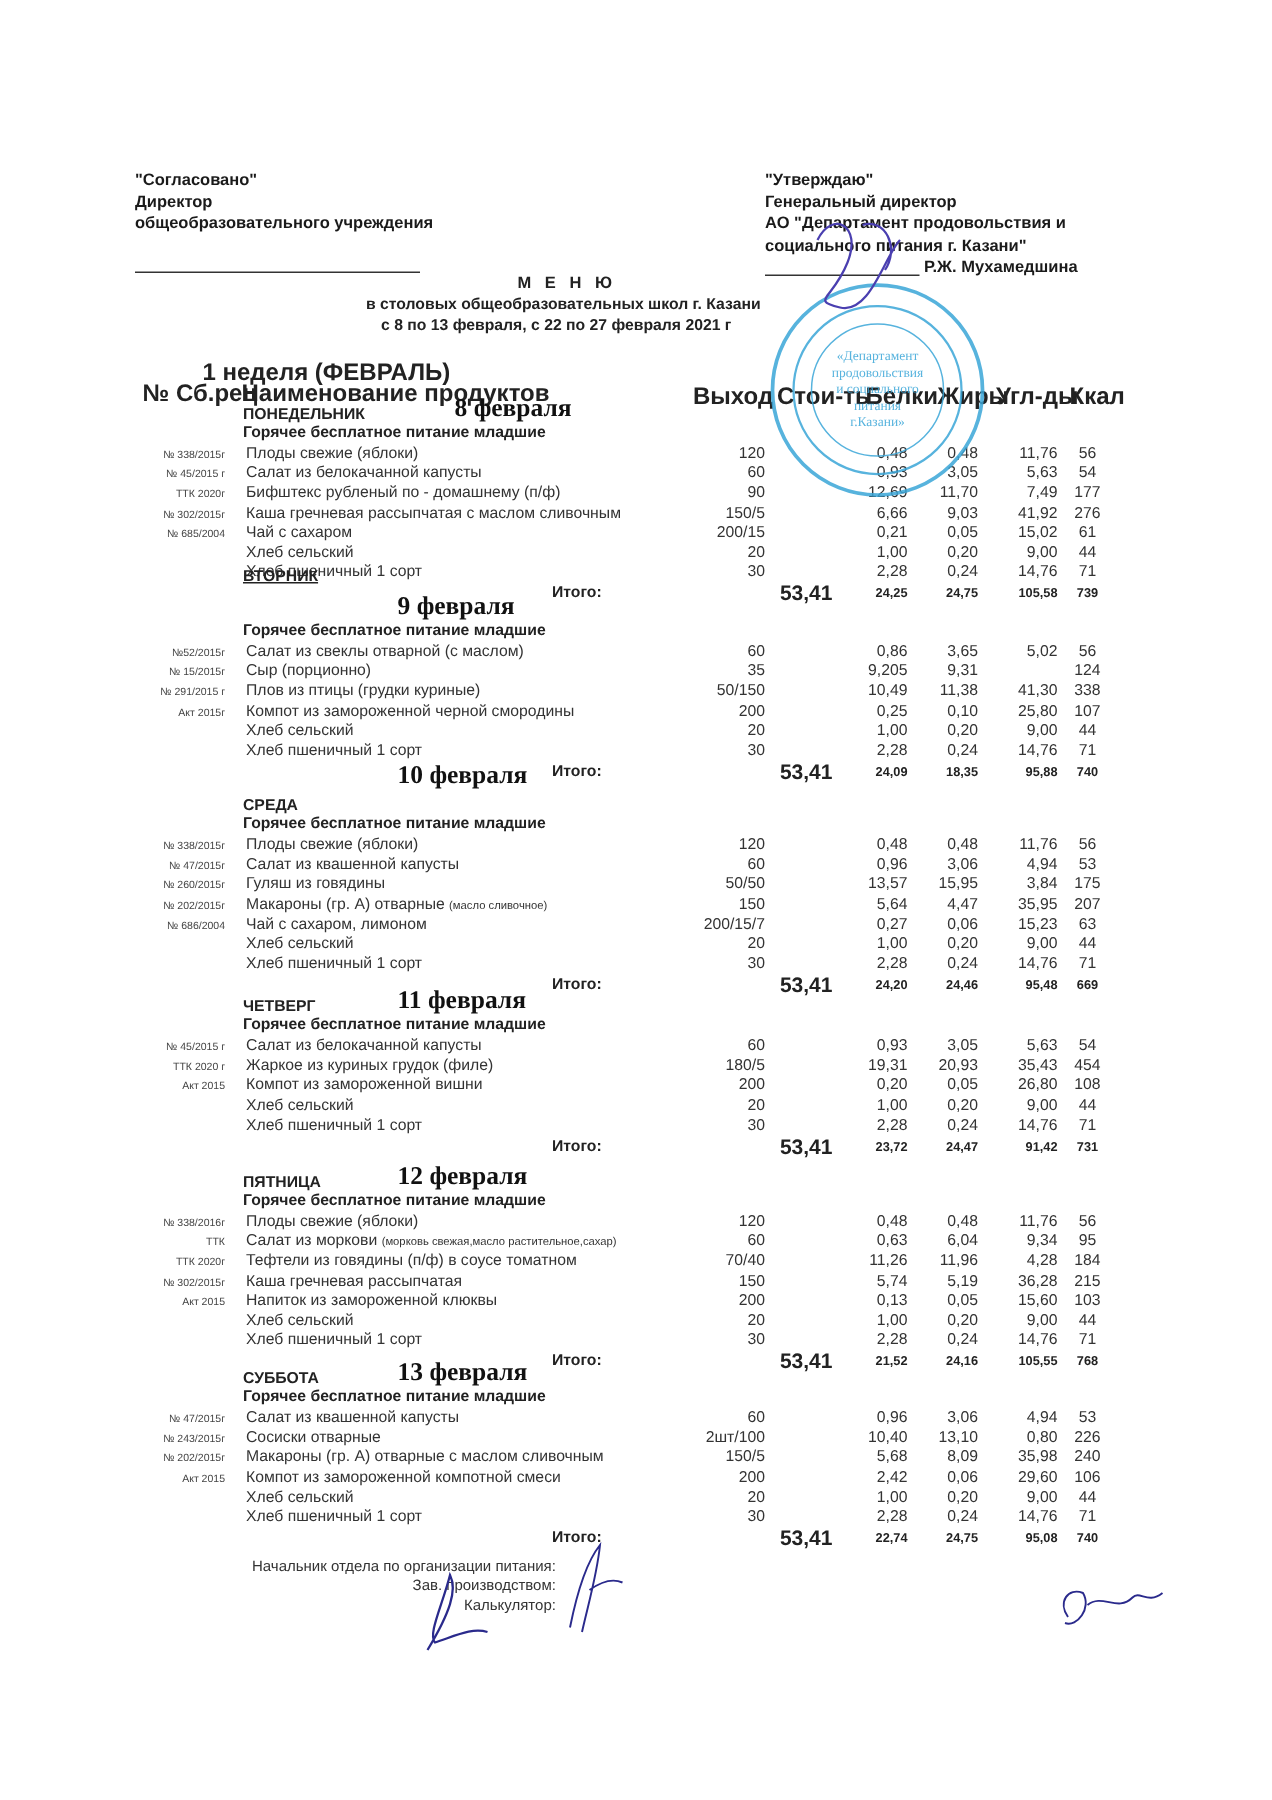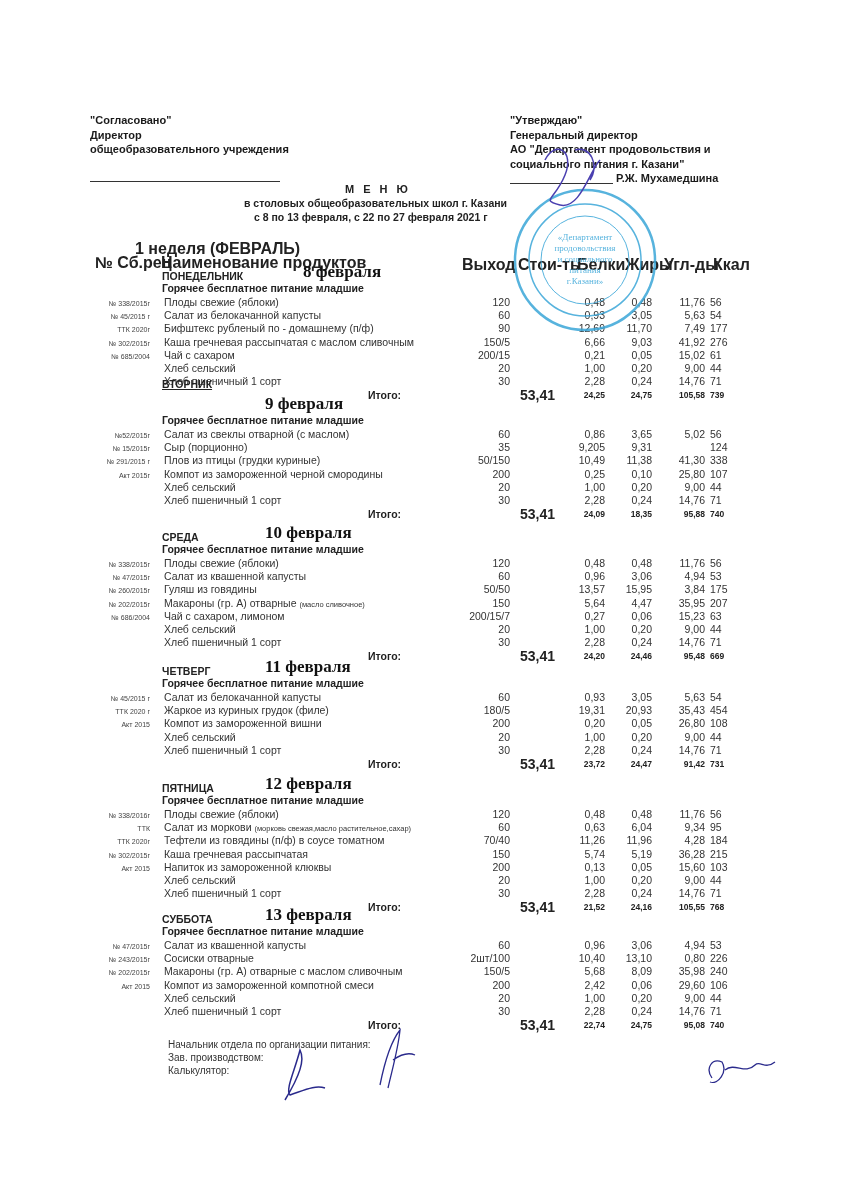--- a/index.html
+++ b/index.html
@@ -13,21 +13,21 @@
   .colhead { font-size: 16px; font-weight: bold; }
   .row { position: absolute; left: 0; width: 688px; height: 13px; font-size: 10.5px; line-height: 13px; color: #333; }
   .row span { position: absolute; white-space: nowrap; }
   .code { font-size: 7px; color: #444; text-align: right; width: 60px; left: 90px; top: 1px; }
   .name { left: 164px; }
   .name small { font-size: 7.5px; }
   .out { left: 430px; width: 80px; text-align: right; }
   .bel { left: 560px; width: 45px; text-align: right; }
   .fat { left: 610px; width: 42px; text-align: right; }
   .ugl { left: 655px; width: 50px; text-align: right; }
-  .kcal { left: 710px; width: 30px; text-align: left; }
+  .kcal { left: 710px; width: 30px; text-align: center; }
   .tot { font-weight: bold; color: #222; }
   .tot .cost { left: 505px; width: 50px; text-align: right; font-size: 14px; }
   .tot .bel, .tot .fat, .tot .ugl, .tot .kcal { font-size: 8.5px; }
   .tot .lbl { left: 368px; font-size: 10.5px; }
   .day { font-size: 10.5px; font-weight: bold; }
   .date { font-family: "Liberation Serif", serif; font-size: 17px; font-weight: bold; color: #111; }
   .section { font-size: 10.5px; font-weight: bold; }
   .foot { font-size: 10px; color: #333; line-height: 13px; }
   svg.overlay { position: absolute; left: 0; top: 0; pointer-events: none; }
 </style>
@@ -200,21 +200,21 @@
     </div>
     <div class="row tot" style="top: 508.2px;">
       <span class="lbl">Итого:</span>
       <span class="cost">53,41</span>
       <span class="bel">24,09</span>
       <span class="fat">18,35</span>
       <span class="ugl">95,88</span>
       <span class="kcal">740</span>
     </div>
     <div class="abs day" style="left:162px; top:531px;">СРЕДА</div>
-    <div class="abs date" style="left:265px; top:523px;">10 февраля</div>
+    <div class="abs date" style="left:265px; top:507px;">10 февраля</div>
     <div class="abs section" style="left:162px; top:543px;">Горячее бесплатное питание младшие</div>
     <div class="row" style="top: 557px;">
       <span class="code">№ 338/2015г</span>
       <span class="name"><span style="position:static">Плоды свежие (яблоки)</span> <small style="position:static"></small></span>
       <span class="out">120</span>
       <span class="bel">0,48</span>
       <span class="fat">0,48</span>
       <span class="ugl">11,76</span>
       <span class="kcal">56</span>
     </div>
@@ -470,21 +470,21 @@
     <div class="row tot" style="top: 1019.2px;">
       <span class="lbl">Итого:</span>
       <span class="cost">53,41</span>
       <span class="bel">22,74</span>
       <span class="fat">24,75</span>
       <span class="ugl">95,08</span>
       <span class="kcal">740</span>
     </div>
   </div>
 
-<div class="abs foot" style="left:168px; top:1038px;">
+<div class="abs foot" style="left:168px; top:1038px;text-align:right;">
   <div>Начальник отдела по организации питания:</div>
   <div>Зав. производством:</div>
   <div>Калькулятор:</div>
 </div>
 
 <svg class="overlay" width="848" height="1200">
   <g opacity="0.85">
     <circle cx="585" cy="260" r="70" fill="none" stroke="#3aa6d8" stroke-width="2.5"></circle>
     <circle cx="585" cy="260" r="56" fill="none" stroke="#3aa6d8" stroke-width="1.5"></circle>
     <circle cx="585" cy="260" r="44" fill="none" stroke="#3aa6d8" stroke-width="1"></circle>

